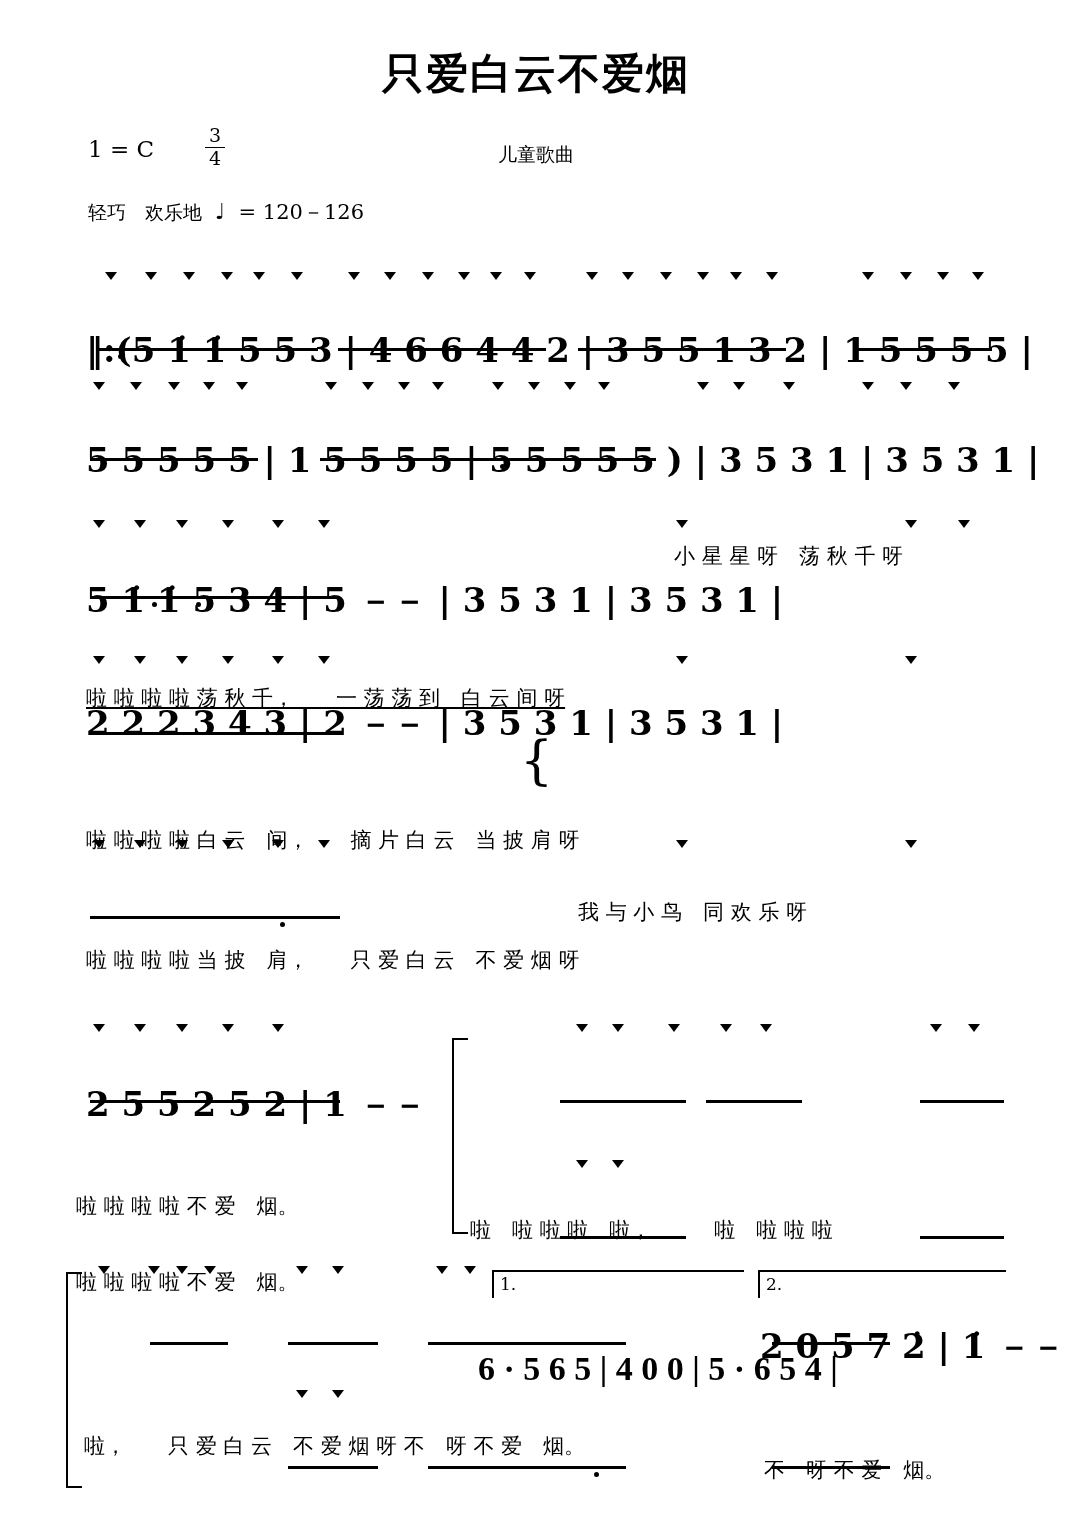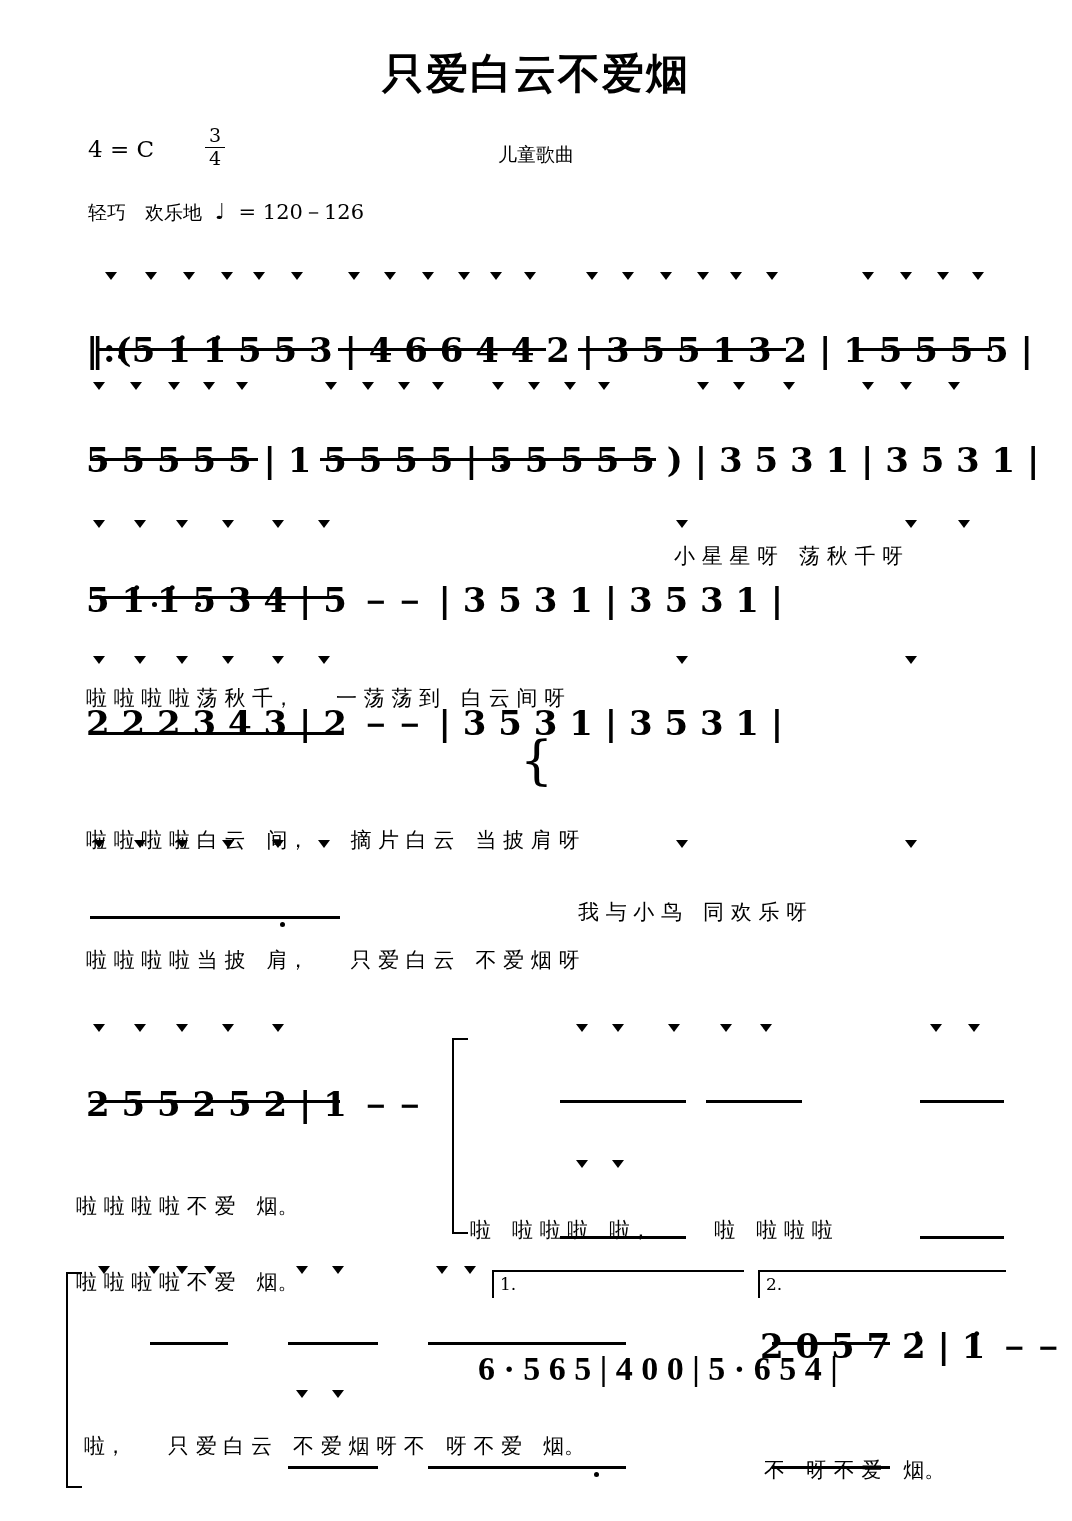--- a/index.html
+++ b/index.html
@@ -58,21 +58,21 @@
   .endnum{position:absolute;font-size:17px;font-family:"DejaVu Serif",serif;}
 </style>
 </head>
 <body>
 
 <div class="sheet">
 
   <div class="title">只爱白云不爱烟</div>
   <div class="subtitle">儿童歌曲</div>
 
-  <div class="keysig">4 = C</div>
+  <div class="keysig">1 = C</div>
   <div class="meter">
     <span class="num">3</span>
     <span class="bar"></span>
     <span class="den">4</span>
   </div>
 
 
   <div class="tempo">
     <span>轻巧　欢乐地</span>
     <span class="note">♩</span>
@@ -162,21 +162,21 @@
     <div class="tri" style="left:958px;top:0;"></div>
 
     <div class="notes" style="top:18px;">
       <span class="seg" style="left:86px;">5 1̇ 1̇ 5 3 4 | 5 －－ | 3 5 3 1 | 3 5 3 1 |</span>
     </div>
     <div class="und" style="left:90px;top:76px;width:250px;"></div>
     <div class="odot" style="left:152px;top:82px;"></div>
     <div class="odot" style="left:196px;top:82px;"></div>
 
     <div class="lyr" style="top:82px;">
-      <span class="seg" style="left:86px;">啦 啦 啦 啦 荡 秋 千，　　一 荡 荡 到　白 云 间 呀</span>
+      <span class="seg" style="left:86px;text-decoration:underline;">啦 啦 啦 啦 荡 秋 千，　　一 荡 荡 到　白 云 间 呀</span>
     </div>
   </div>
 
   <div class="row" style="top:656px;">
     <div class="tri" style="left:93px;top:0;"></div>
     <div class="tri" style="left:134px;top:0;"></div>
     <div class="tri" style="left:176px;top:0;"></div>
     <div class="tri" style="left:222px;top:0;"></div>
     <div class="tri" style="left:272px;top:0;"></div>
     <div class="tri" style="left:318px;top:0;"></div>

